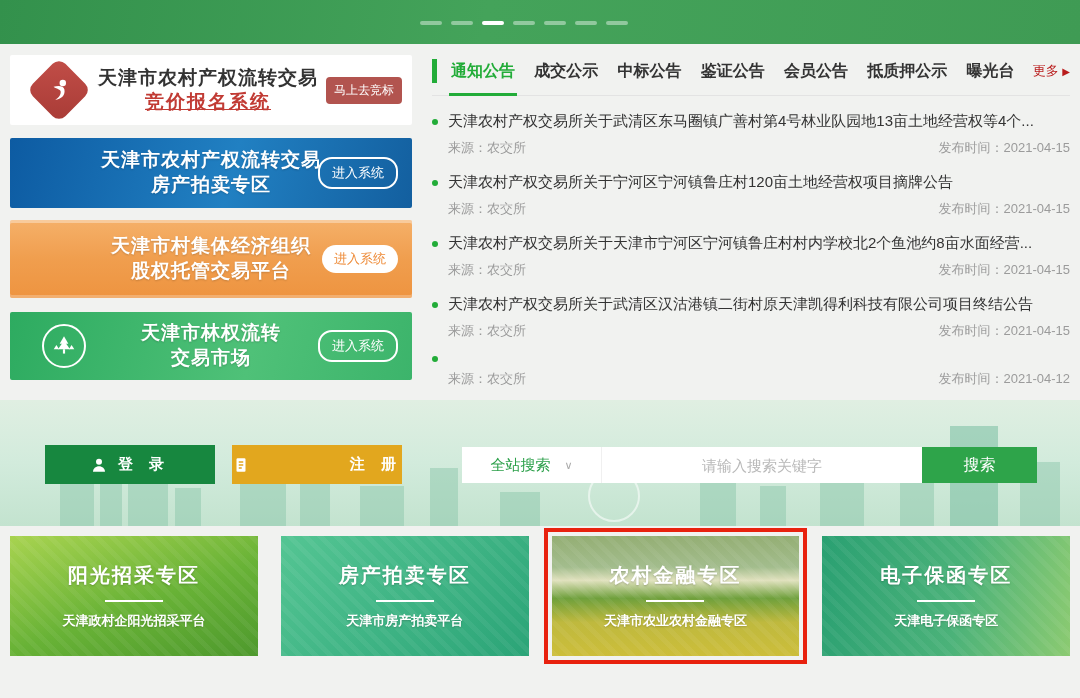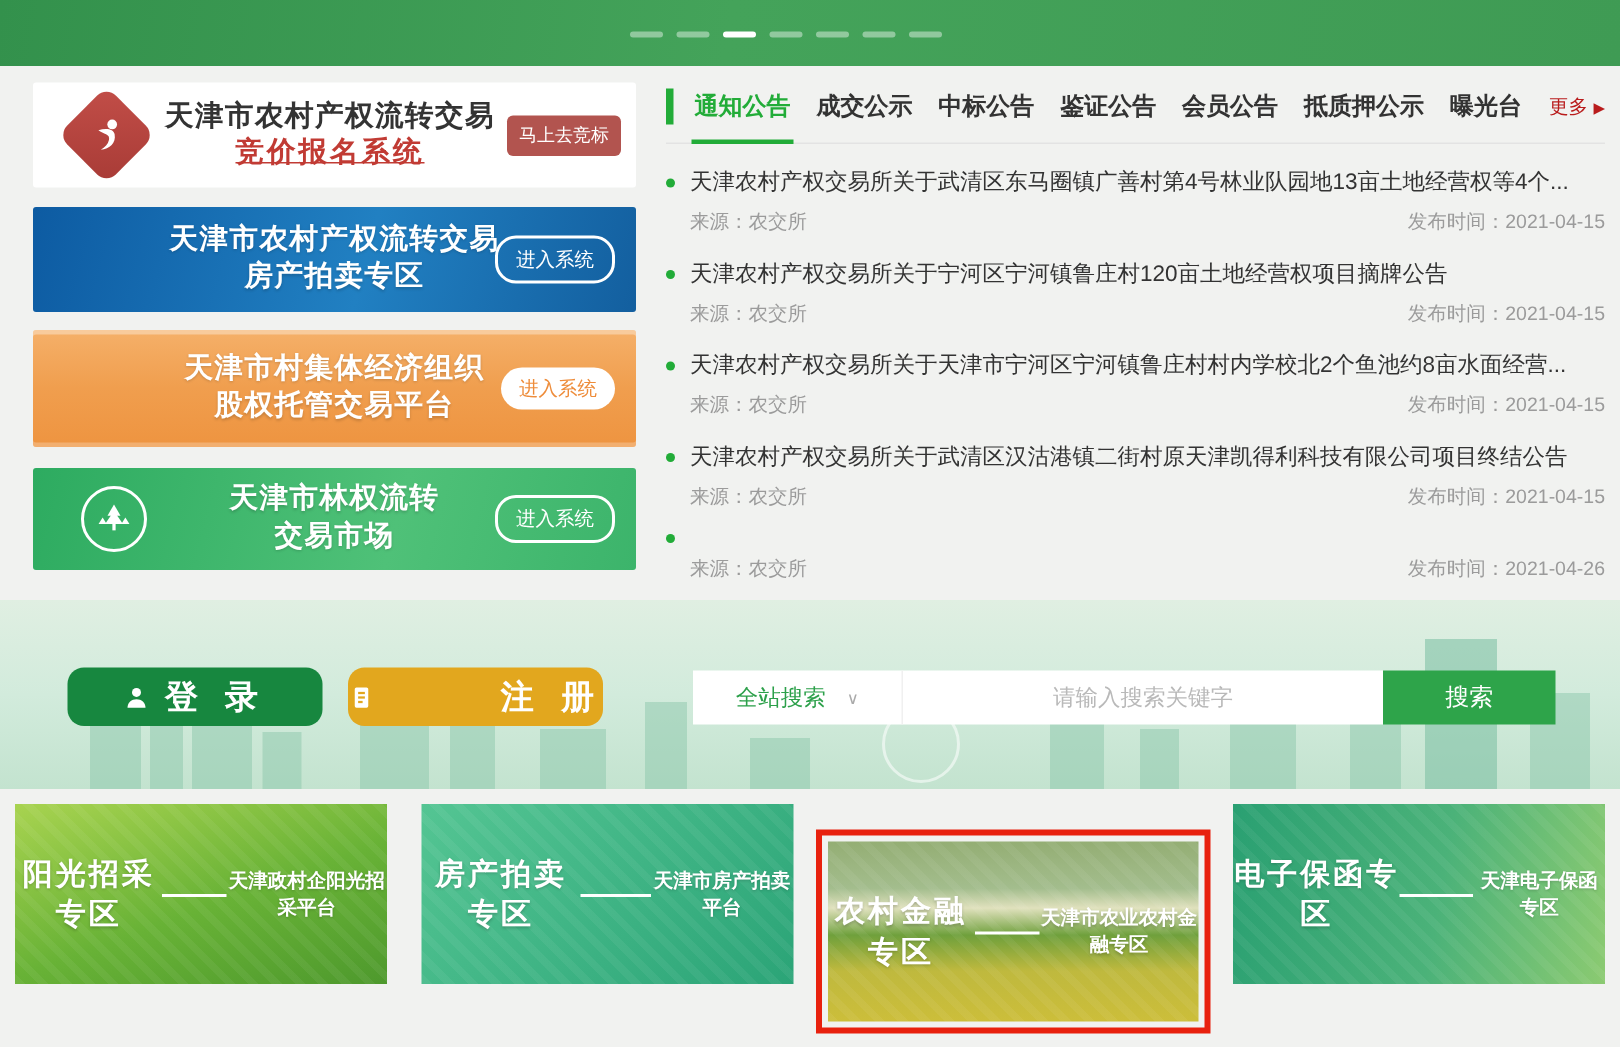--- a/index.html
+++ b/index.html
@@ -6,21 +6,21 @@
   html,body { width:1080px; height:698px; overflow:hidden; background:#f1f2f0;
     font-family:"Liberation Sans","DejaVu Sans",sans-serif; }
 
   
   .topbar { height:44px; background:linear-gradient(100deg,#33914c 0%,#44a35a 45%,#3f9b54 100%); position:relative; }
   .dots { position:absolute; left:420px; top:21px; display:flex; gap:9px; }
   .dash { width:22px; height:4px; border-radius:2px; background:rgba(255,255,255,.42); display:inline-block; cursor:pointer; }
   .dash.active { background:#ffffff; }
 
   
-  .main { display:flex; gap:20px; padding:11px 10px 0 22px; }
+  .main { display:flex; gap:20px; padding:11px 10px 0 10px; }
   .left-col { width:402px; flex:none; }
   .right-col { flex:1; padding-top:4px; min-width:0; }
 
   
   .bid-card { height:70px; background:#fff; border-radius:2px; display:flex; align-items:center; padding:0 10px; }
   .logo-diamond { width:46px; height:46px; margin:0 8px 0 16px; border-radius:9px;
     background:linear-gradient(135deg,#c24e48 0%,#a83b36 100%); transform:rotate(45deg); flex:none;
     display:flex; align-items:center; justify-content:center; }
   .logo-diamond svg { transform:rotate(-45deg); }
   .bid-titles { flex:1; text-align:center; line-height:1.25; }
@@ -59,44 +59,44 @@
   .news-title-row { display:flex; align-items:center; }
   .bullet { width:6px; height:6px; border-radius:50%; background:#22ac38; margin-right:10px; flex:none; }
   .news-title { font-size:15px; color:#333; white-space:nowrap; overflow:hidden; text-overflow:ellipsis; cursor:pointer; }
   .news-meta { display:flex; justify-content:space-between; margin:8px 0 0 16px; font-size:13px; color:#9b9b9b; }
 
   
   .hero { position:relative; margin-top:12px; height:126px; overflow:hidden;
     background:linear-gradient(180deg,#e0efe2 0%,#d2ebdc 50%,#c3e3cf 100%); }
   .city i { position:absolute; bottom:0; background:rgba(132,196,166,.45); }
   .wheel { position:absolute; bottom:4px; left:588px; width:52px; height:52px; border:2px solid rgba(255,255,255,.55); border-radius:50%; }
-  .hero-btn { position:absolute; top:45px; width:170px; height:39px; border:none; border-radius:11px;
-    color:#fff; font-size:22px; font-weight:bold; letter-spacing:6px; cursor:pointer;
+  .hero-btn { position:absolute; top:45px; width:170px; height:39px; border:none; border-radius:0;
+    color:#fff; font-size:15px; font-weight:bold; letter-spacing:6px; cursor:pointer;
     display:flex; align-items:center; justify-content:center; gap:10px; }
   .login-btn { left:45px; background:#17873f; }
   .register-btn { left:232px; background:#e2a71e;justify-content:space-between; }
   .search-wrap { position:absolute; left:462px; top:47px; height:36px; display:flex;justify-content:flex-end; }
   .scope-box { width:140px; background:#fff; display:flex; align-items:center; justify-content:center; gap:14px;
     font-size:15px; color:#2ca04a; cursor:pointer; border-right:1px solid #f0f0f0; }
   .chevron { color:#aaa; font-size:11px; }
   .search-input { width:320px; border:none; outline:none; background:#fff; text-align:center; font-size:15px; color:#444; }
   .search-input::placeholder { color:#b9b9b9; }
   .search-btn { width:115px; border:none; background:#2ea44a; color:#fff; font-size:16px; cursor:pointer; }
 
   
   .zones { display:flex; gap:23px; padding:0 10px; margin-top:10px; }
   .zone-card { position:relative; flex:1; height:120px; color:#fff; text-align:center; cursor:pointer;
-    display:flex; align-items:center; justify-content:center; }
+    display:flex; flex-direction:column; align-items:center; justify-content:center; }
   .zone-card::before { content:""; position:absolute; inset:0;
     background:repeating-linear-gradient(45deg,rgba(255,255,255,.05) 0 5px,transparent 5px 11px); }
   .zone-card:nth-child(1) { background:linear-gradient(160deg,#a8d350 0%,#68b236 55%,#4e992d 100%); }
   .zone-card:nth-child(2) { background:linear-gradient(135deg,#54c593 0%,#2ba477 100%); }
   .zone-card:nth-child(3) { background:linear-gradient(180deg,#94ae74 0%,#a3bd8d 26%,#e0e1bd 37%,#6fa03c 52%,#bfb93e 72%,#ccbe3a 100%); }
   .zone-card:nth-child(4) { background:linear-gradient(100deg,#2aa072 0%,#4bb279 55%,#8bca71 100%); }
-  .zone-card.highlight { outline:4px solid #e8210e; outline-offset:4px;margin-top:25px; }
+  .zone-card.highlight { outline:4px solid #e8210e; outline-offset:4px; }
   .zone-title { font-size:20px; font-weight:bold; letter-spacing:2px; text-shadow:0 1px 2px rgba(0,0,0,.2); position:relative; }
   .zone-divider { width:58px; height:2px; background:#fff; margin:11px 0 10px; position:relative; }
   .zone-sub { font-size:13px; font-weight:bold; text-shadow:0 1px 2px rgba(0,0,0,.2); position:relative; }
 </style>
 </head>
 <body>
 
 <div class="topbar">
   <div class="dots">
       <span class="dash"></span>
@@ -222,21 +222,21 @@
       <span>发布时间：2021-04-15</span>
     </div>
   </div>
 
   <div class="news-item">
     <div class="news-title-row">
       <span class="bullet"></span>
     </div>
     <div class="news-meta">
       <span>来源：农交所</span>
-      <span>发布时间：2021-04-26</span>
+      <span>发布时间：2021-04-12</span>
     </div>
   </div>
 </div>
   </div>
 </div>
 
 <div class="hero">
   <div class="city">
     <i style="left:60px;width:34px;height:62px"></i>
       <i style="left:100px;width:22px;height:44px"></i>

